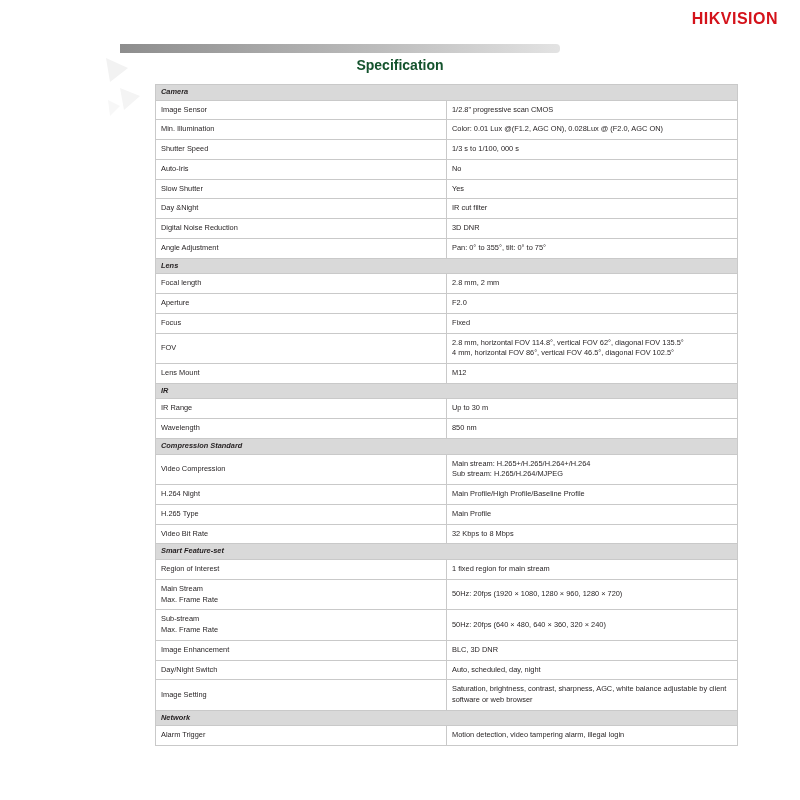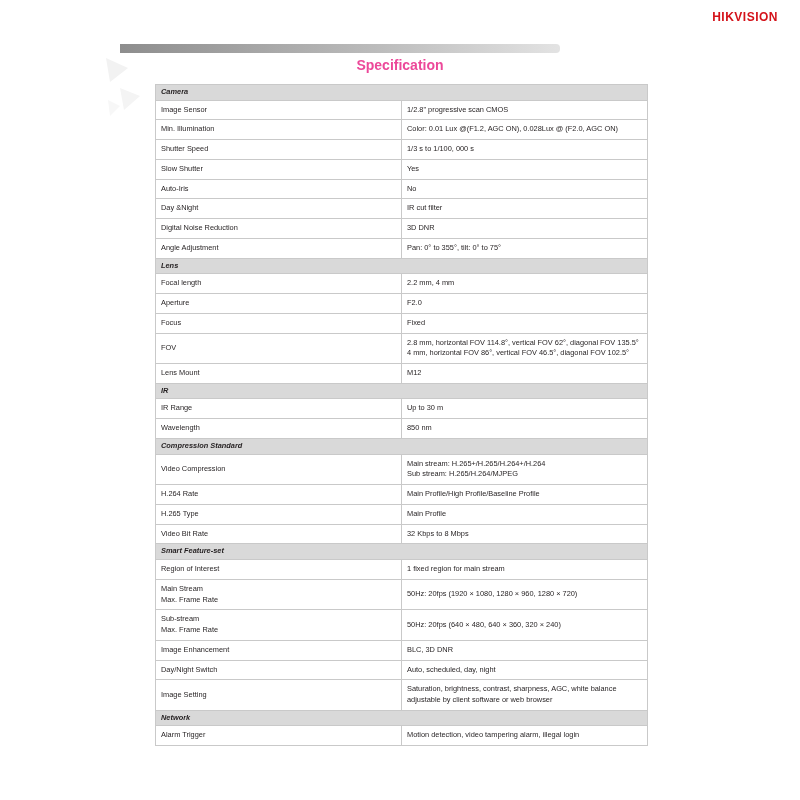--- a/index.html
+++ b/index.html
@@ -14,21 +14,21 @@
     color: #231f20;
     position: relative;
     overflow: hidden;
   }
 
   
   .brand {
     position: absolute;
     top: 10px;
     right: 22px;
-    font-size: 12px;
+    font-size: 16px;
     font-weight: bold;
     letter-spacing: 0.5px;
     color: #d4121a;
     font-family: "Liberation Sans", sans-serif;
   }
   .brand .hik { color: #d4121a; }
   .brand .vision { color: #d4121a; }
 
   .header-bar {
     position: absolute;
@@ -41,21 +41,21 @@
   }
 
   .page-title {
     position: absolute;
     top: 57px;
     left: 0;
     width: 800px;
     text-align: center;
     font-size: 14px;
     font-weight: bold;
-    color: #ec4899;
+    color: #14532d;
   }
 
   
   .deco {
     position: absolute;
     left: 106px;
     top: 58px;
     width: 50px;
     height: 60px;
     pointer-events: none;
@@ -64,21 +64,21 @@
 
   
   .spec-wrap {
     position: absolute;
     top: 84px;
     left: 155px;
     width: 493px;
   }
   table.spec {
     border-collapse: collapse;
-    width: 493px;
+    width: 583px;
     table-layout: fixed;
     padding-left: 32px;
   }
   table.spec td {
     border: 1px solid #c9c9c9;
     font-size: 7.4px;
     padding: 4px 5px;
     vertical-align: middle;
     line-height: 1.45;
     color: #231f20;
@@ -127,45 +127,45 @@
         </tr>
         <tr>
           <td class="col-label multiline">Min. Illumination</td>
           <td class="col-value multiline">Color: 0.01 Lux @(F1.2, AGC ON), 0.028Lux @ (F2.0, AGC ON)</td>
         </tr>
         <tr>
           <td class="col-label multiline">Shutter Speed</td>
           <td class="col-value multiline">1/3 s to 1/100, 000 s</td>
         </tr>
         <tr>
+          <td class="col-label multiline">Auto-Iris</td>
+          <td class="col-value multiline">No</td>
+        </tr>
+        <tr>
           <td class="col-label multiline">Slow Shutter</td>
           <td class="col-value multiline">Yes</td>
         </tr>
         <tr>
-          <td class="col-label multiline">Auto-Iris</td>
-          <td class="col-value multiline">No</td>
-        </tr>
-        <tr>
           <td class="col-label multiline">Day &amp;Night</td>
           <td class="col-value multiline">IR cut filter</td>
         </tr>
         <tr>
           <td class="col-label multiline">Digital Noise Reduction</td>
           <td class="col-value multiline">3D DNR</td>
         </tr>
         <tr>
           <td class="col-label multiline">Angle Adjustment</td>
           <td class="col-value multiline">Pan: 0° to 355°, tilt: 0° to 75°</td>
         </tr>
         <tr class="section">
           <td colspan="2">Lens</td>
         </tr>
         <tr>
           <td class="col-label multiline">Focal length</td>
-          <td class="col-value multiline">2.2 mm, 4 mm</td>
+          <td class="col-value multiline">2.8 mm, 2 mm</td>
         </tr>
         <tr>
           <td class="col-label multiline">Aperture</td>
           <td class="col-value multiline">F2.0</td>
         </tr>
         <tr>
           <td class="col-label multiline">Focus</td>
           <td class="col-value multiline">Fixed</td>
         </tr>
         <tr>
@@ -190,21 +190,21 @@
         </tr>
         <tr class="section">
           <td colspan="2">Compression Standard</td>
         </tr>
         <tr>
           <td class="col-label multiline">Video Compression</td>
           <td class="col-value multiline">Main stream: H.265+/H.265/H.264+/H.264
 Sub stream: H.265/H.264/MJPEG</td>
         </tr>
         <tr>
-          <td class="col-label multiline">H.264 Rate</td>
+          <td class="col-label multiline">H.264 Night</td>
           <td class="col-value multiline">Main Profile/High Profile/Baseline Profile</td>
         </tr>
         <tr>
           <td class="col-label multiline">H.265 Type</td>
           <td class="col-value multiline">Main Profile</td>
         </tr>
         <tr>
           <td class="col-label multiline">Video Bit Rate</td>
           <td class="col-value multiline">32 Kbps to 8 Mbps</td>
         </tr>

